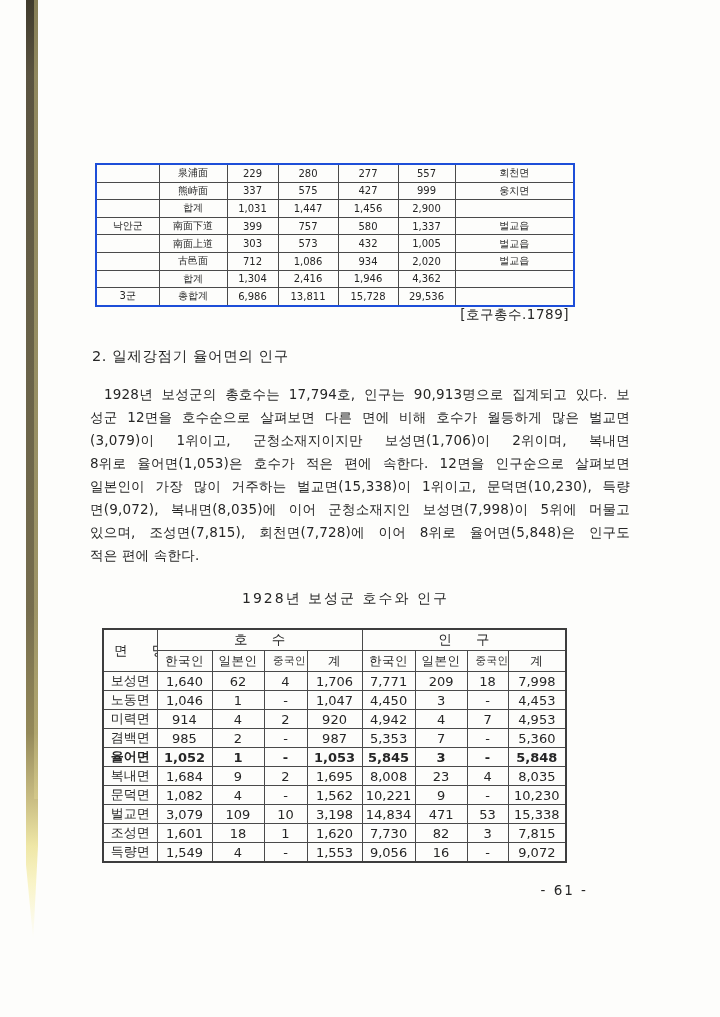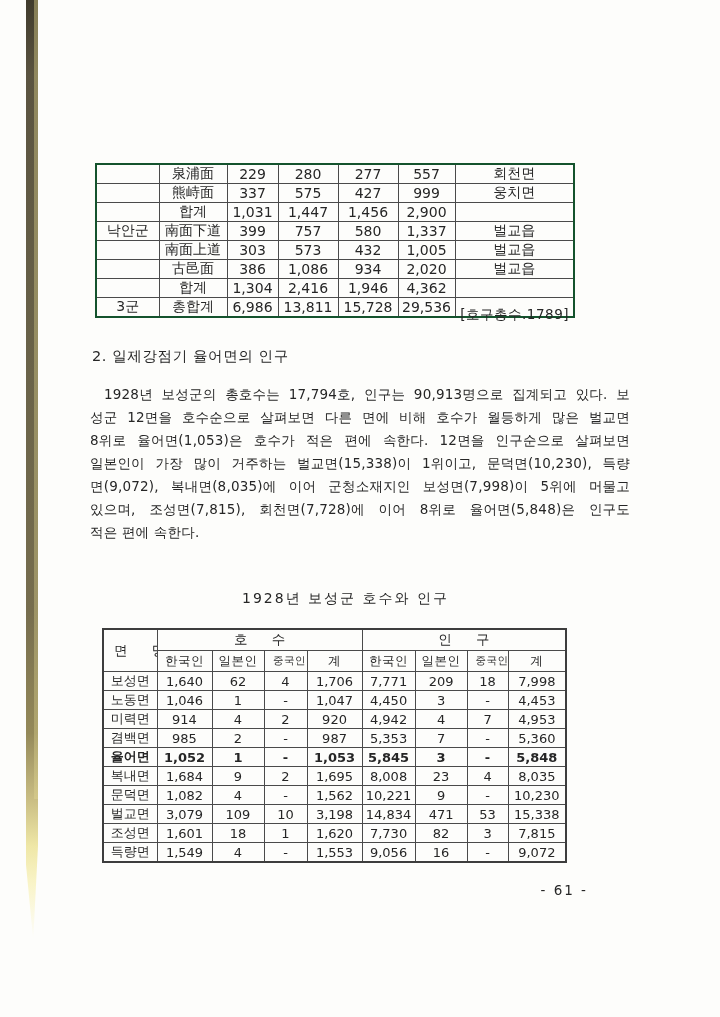--- a/index.html
+++ b/index.html
@@ -20,21 +20,21 @@
   }
   .binding::after{
     content:"";position:absolute;right:0;top:0;width:4px;height:85%;
     background:linear-gradient(180deg,rgba(190,180,120,.55),rgba(230,220,150,.35));
   }
 
   
   table{border-collapse:collapse;table-layout:fixed;}
   .t1{
     position:absolute;left:95px;top:163px;width:478px;
-    font-size:14px;border:2px solid #14532d;
+    font-size:10px;border:2px solid #1d4ed8;
   }
   .t1 td{
     border:1px solid #4a4a4a;height:16.6px;text-align:center;
     padding:0;white-space:nowrap;overflow:hidden;
   }
   .t1 .c0{width:63px}.t1 .c1{width:68px}.t1 .c2{width:51px}
   .t1 .c3{width:60px}.t1 .c4{width:60px}.t1 .c5{width:57px}.t1 .c6{width:119px}
 
   .source-note{
     position:absolute;left:95px;top:306px;width:474px;
@@ -143,21 +143,21 @@
           <td class="c1">南面上道</td>
           <td class="c2">303</td>
           <td class="c3">573</td>
           <td class="c4">432</td>
           <td class="c5">1,005</td>
           <td class="c6">벌교읍</td>
         </tr>
         <tr>
           <td class="c0"></td>
           <td class="c1">古邑面</td>
-          <td class="c2">386</td>
+          <td class="c2">712</td>
           <td class="c3">1,086</td>
           <td class="c4">934</td>
           <td class="c5">2,020</td>
           <td class="c6">벌교읍</td>
         </tr>
         <tr>
           <td class="c0"></td>
           <td class="c1">합계</td>
           <td class="c2">1,304</td>
           <td class="c3">2,416</td>
@@ -177,20 +177,21 @@
       </tbody>
   </table>
 
   <div class="source-note">[호구총수.1789]</div>
 
   <h2 class="heading">2. 일제강점기 율어면의 인구</h2>
 
   <div class="para" id="para">
       <div class="pline first">1928년 보성군의 총호수는 17,794호, 인구는 90,913명으로 집계되고 있다. 보</div>
       <div class="pline">성군 12면을 호수순으로 살펴보면 다른 면에 비해 호수가 월등하게 많은 벌교면</div>
+      <div class="pline">(3,079)이 1위이고, 군청소재지이지만 보성면(1,706)이 2위이며, 복내면</div>
       <div class="pline">8위로 율어면(1,053)은 호수가 적은 편에 속한다. 12면을 인구순으로 살펴보면</div>
       <div class="pline">일본인이 가장 많이 거주하는 벌교면(15,338)이 1위이고, 문덕면(10,230), 득량</div>
       <div class="pline">면(9,072), 복내면(8,035)에 이어 군청소재지인 보성면(7,998)이 5위에 머물고</div>
       <div class="pline">있으며, 조성면(7,815), 회천면(7,728)에 이어 8위로 율어면(5,848)은 인구도</div>
       <div class="pline last">적은 편에 속한다.</div>
     </div>
 
   <div class="t2title">1928년 보성군 호수와 인구</div>
 
   <table class="t2">

